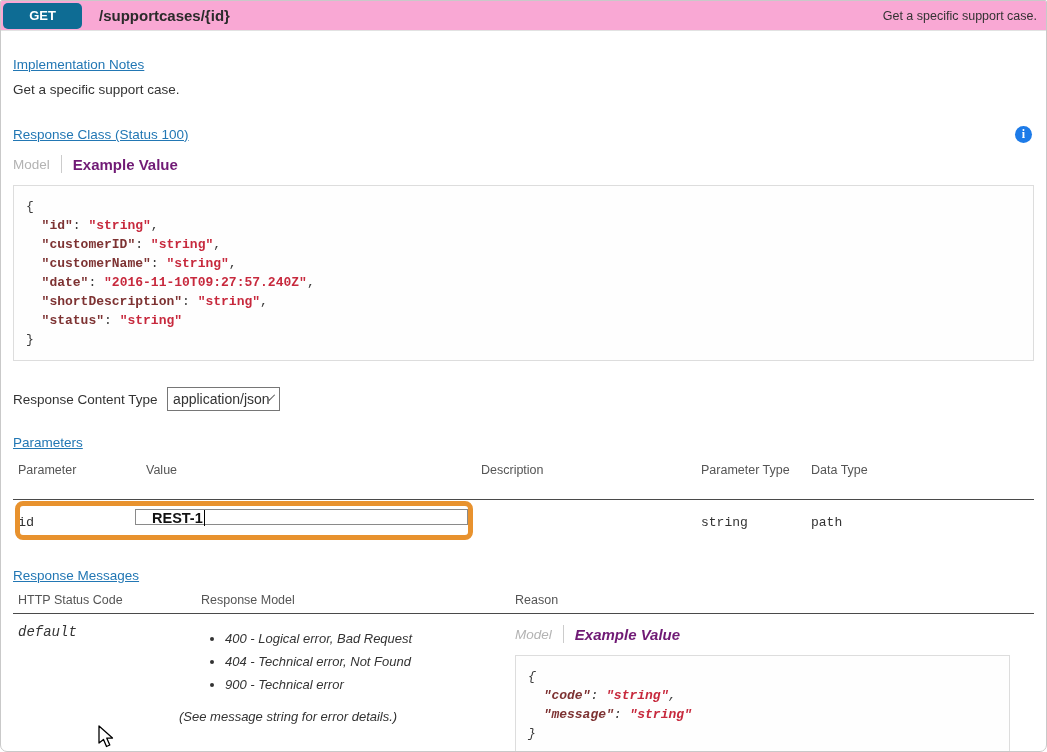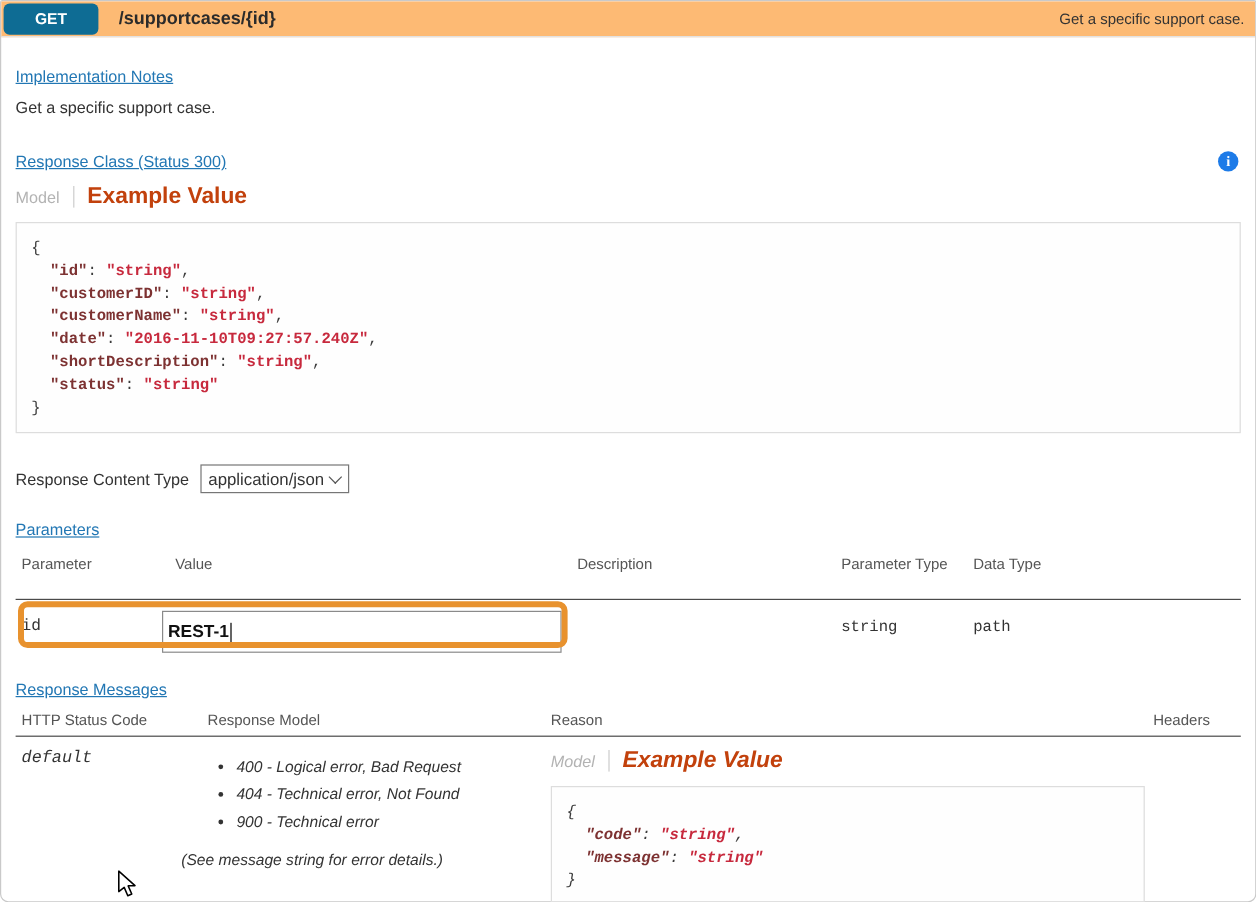--- a/index.html
+++ b/index.html
@@ -13,21 +13,21 @@
   .panel {
     position:relative;
     width:1047px; height:752px;
     border:1px solid #c9c9c9;
     border-radius:2px 2px 7px 7px;
     background:#fff;
     overflow:hidden;
   }
   
   .topbar {
-    height:30px; background:#fdba74;
+    height:30px; background:#f9a8d4;
     display:flex; align-items:center;
     border-bottom:1px solid #e2e2e2;
   }
   .method-btn {
     margin-left:2px; width:79px; height:26px;
     background:var(--method-bg,#0e6c94); color:#fff;
     border:none; border-radius:5px;
     font-family:"Liberation Sans",sans-serif;
     font-size:13px; font-weight:bold;
     display:flex; align-items:center; justify-content:center;
@@ -56,38 +56,38 @@
     width:17px; height:17px; border-radius:50%;
     background:var(--info-icon,#1d7be8);
     color:#fff; font-size:12px; font-weight:bold;
     font-family:"Liberation Serif",serif;
     display:flex; align-items:center; justify-content:center;
     margin-right:2px; cursor:pointer;
   }
   .tabs-row { margin-top:11px; display:flex; align-items:center; height:20px; }
   .tab-model { color:#b3b3b3; font-size:13.5px; cursor:pointer; }
   .tab-sep { width:1px; height:18px; background:#ccc; margin:0 11px; }
-  .tab-example { color:#c2410c; font-size:19px; font-weight:600; cursor:pointer; }
+  .tab-example { color:#701a75; font-size:15px; font-weight:600; cursor:pointer; }
   
   .code-block {
     margin-top:11px;
     border:1px solid #ddd; background:#fefefe;
     padding:11px 12px;
     font-family:"Liberation Mono", monospace;
     font-size:13px; line-height:19px; color:#3b3b3b;
   }
   .code-line { white-space:pre; }
   .tok-p { color:#3b3b3b; }
   .tok-k { color:var(--json-key,#7d3232); font-weight:bold; }
   .tok-s { color:var(--json-string,#c7293d); font-weight:bold; }
   
   .rct-row { margin-top:26px; display:flex; align-items:center; }
   .rct-label { font-size:13.5px; }
   .select-box {
-    margin-left:9px; width:124px; height:24px;
+    margin-left:9px; width:113px; height:24px;
     border:1px solid #767676; background:#fff;
     display:flex; align-items:center;
     padding:0 6px; font-size:14px; cursor:pointer;justify-content:flex-end;
   }
   .select-box .sel-text { flex:1; }
   .chevron-down {
     width:8px; height:8px;
     border-right:1.5px solid #555; border-bottom:1.5px solid #555;
     transform:rotate(45deg) translateY(-2px);
     margin-right:2px;
@@ -101,23 +101,23 @@
   .thead { margin-top:12px; font-size:12.5px; color:#555;
     border-bottom:1px solid #4a4a4a; padding-bottom:22px; }
   .thead .c1 { padding-left:5px; }
   .thead .c2 { padding-left:11px; }
   .param-row { position:relative; height:50px; }
   .param-name {
     font-family:"Liberation Mono",monospace; font-size:13.5px;
     padding:15px 0 0 5px;
   }
   .value-input {
-    margin-top:9px; width:333px; height:35px;
+    margin-top:9px; width:333px; height:16px;
     border:1px solid #8a8a8a; background:#fff;
-    display:flex; align-items:center; padding-left:4px;
+    display:flex; align-items:flex-start; padding-left:16px;
     font-size:14.5px; font-weight:bold; color:#111;
     cursor:text;
   }
   .text-caret {
     width:1px; height:16px; background:#000; margin-left:1px;
   }
   .param-meta {
     font-family:"Liberation Mono",monospace; font-size:13px; padding-top:15px;
   }
   .annotation-box {
@@ -125,20 +125,21 @@
     width:458px; height:39px;
     border:5px solid var(--annotation-orange,#e8922e);
     border-radius:8px;
     pointer-events:none;
   }
   
   .rm-heading { margin-top:16px; }
   .rm-grid {
     display:grid;
     grid-template-columns:160px 286px 502px 1fr;
+    gap:28px;
   }
   .rm-thead { margin-top:9px; font-size:12.5px; color:#555;
     border-bottom:1px solid #4a4a4a; padding-bottom:6px; }
   .rm-thead .c1 { padding-left:5px; }
   .rm-row { align-items:start;font-style:italic; }
   .rm-status {
     font-family:"Liberation Mono",monospace; font-size:14px;
     padding:10px 0 0 5px;
   }
   .reason-cell { padding-top:17px; font-size:13px; }
@@ -162,21 +163,21 @@
   </div>
 
   <div class="content">
 
     <div class="impl-heading">
       <a class="doc-link">Implementation Notes</a>
     </div>
     <div class="impl-text">Get a specific support case.</div>
 
     <div class="section-head-row">
-      <a class="doc-link">Response Class (Status 300)</a>
+      <a class="doc-link">Response Class (Status 100)</a>
       <span class="info-icon">i</span>
     </div>
     <div class="tabs-row">
       <span class="tab-model">Model</span>
       <span class="tab-sep"></span>
       <span class="tab-example">Example Value</span>
     </div>
     <div class="code-block">
         <div class="code-line"><span class="tok-p">{</span></div>
         <div class="code-line"><span class="tok-p">  </span><span class="tok-k">"id"</span><span class="tok-p">: </span><span class="tok-s">"string"</span><span class="tok-p">,</span></div>

